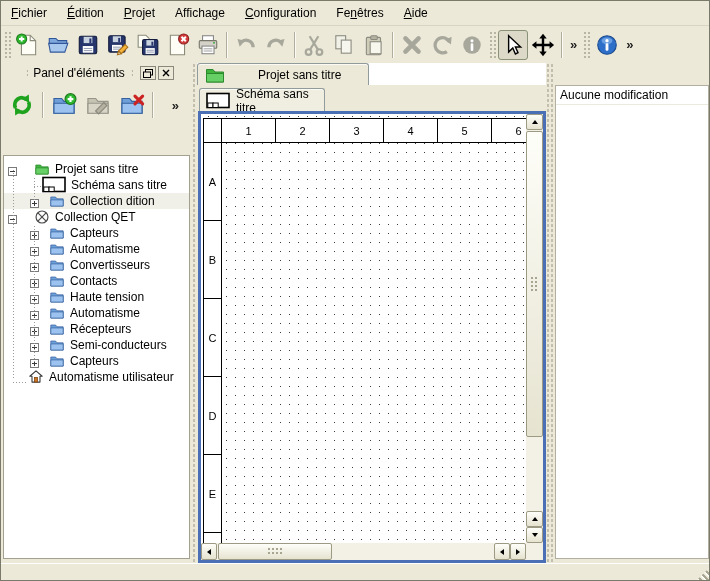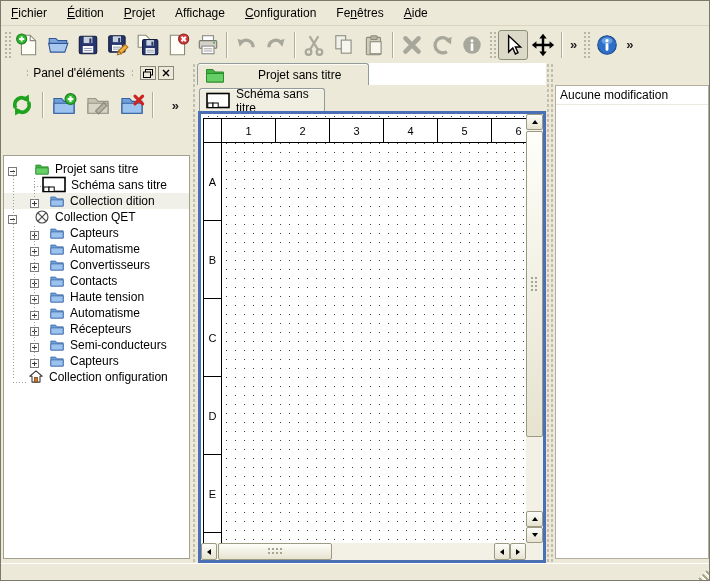--- a/index.html
+++ b/index.html
@@ -528,21 +528,21 @@
           </span>
           <span class="tlabel">Capteurs</span>
         </div>
         <div class="tree-row">
           <span class="ticon" style="margin-left: 24px;">
             <svg viewBox="0 0 22 22" width="16" height="16" xmlns="http://www.w3.org/2000/svg">
               <path d="M11 2.5 L2.5 10 h3 v8 h11 v-8 h3 z" fill="#fdfdfd" stroke="#3a3a3a" stroke-width="1.5" stroke-linejoin="round"></path>
    <rect x="8.8" y="11.5" width="4.4" height="6.5" fill="#cd7522" stroke="#7a4410"></rect>
             </svg>
           </span>
-          <span class="tlabel">Collection onfiguration</span>
+          <span class="tlabel">Automatisme utilisateur</span>
         </div>
         <div class="tree-line" style="left: 9px; top: 14px; height: 208px;"></div>
         <div class="tree-line" style="left: 30px; top: 22px; height: 24px;"></div>
         <div class="tree-line" style="left: 30px; top: 70px; height: 136px;"></div>
         <div class="tree-stub" style="left: 30px; top: 30px; width: 8px;"></div>
         <div class="tree-stub" style="left: 9px; top: 226px; width: 15px;"></div>
       </div>
   </div>
 
   <div class="vsplit l"></div>

